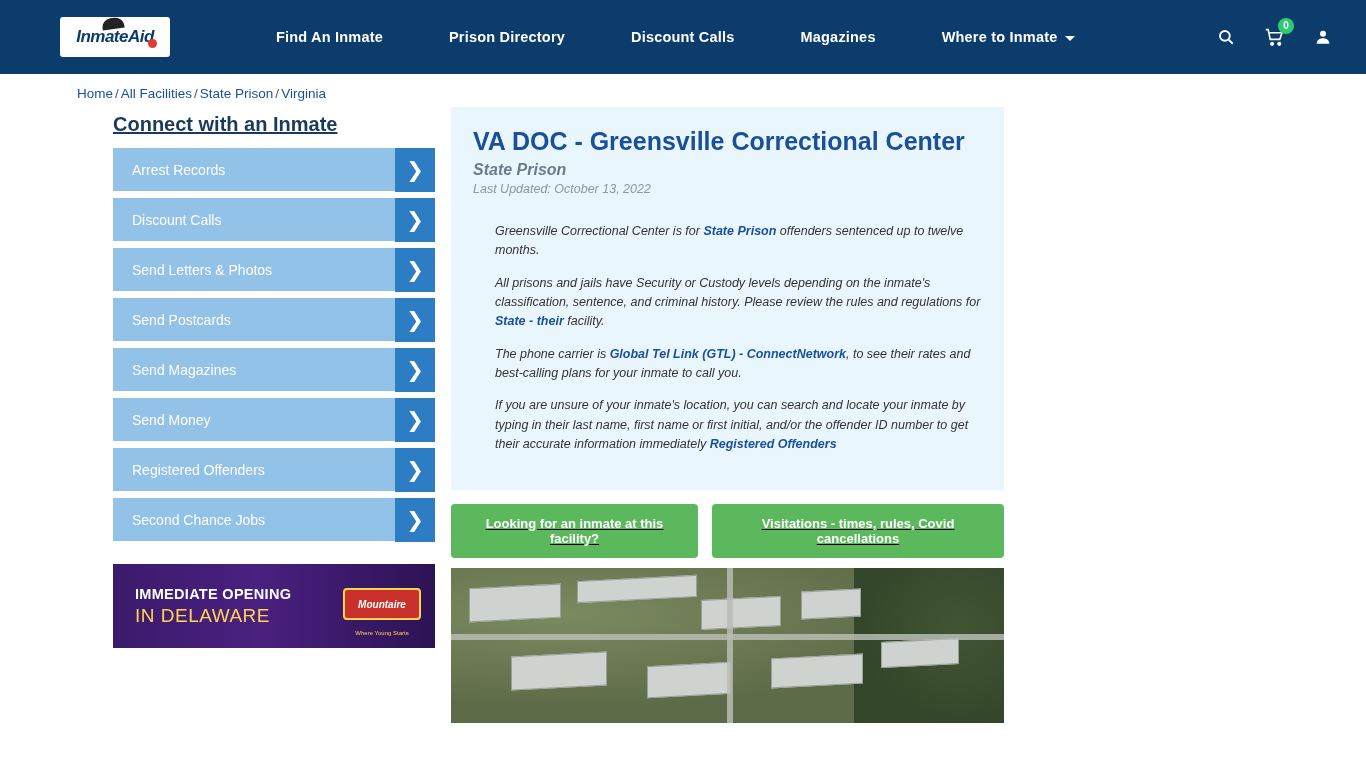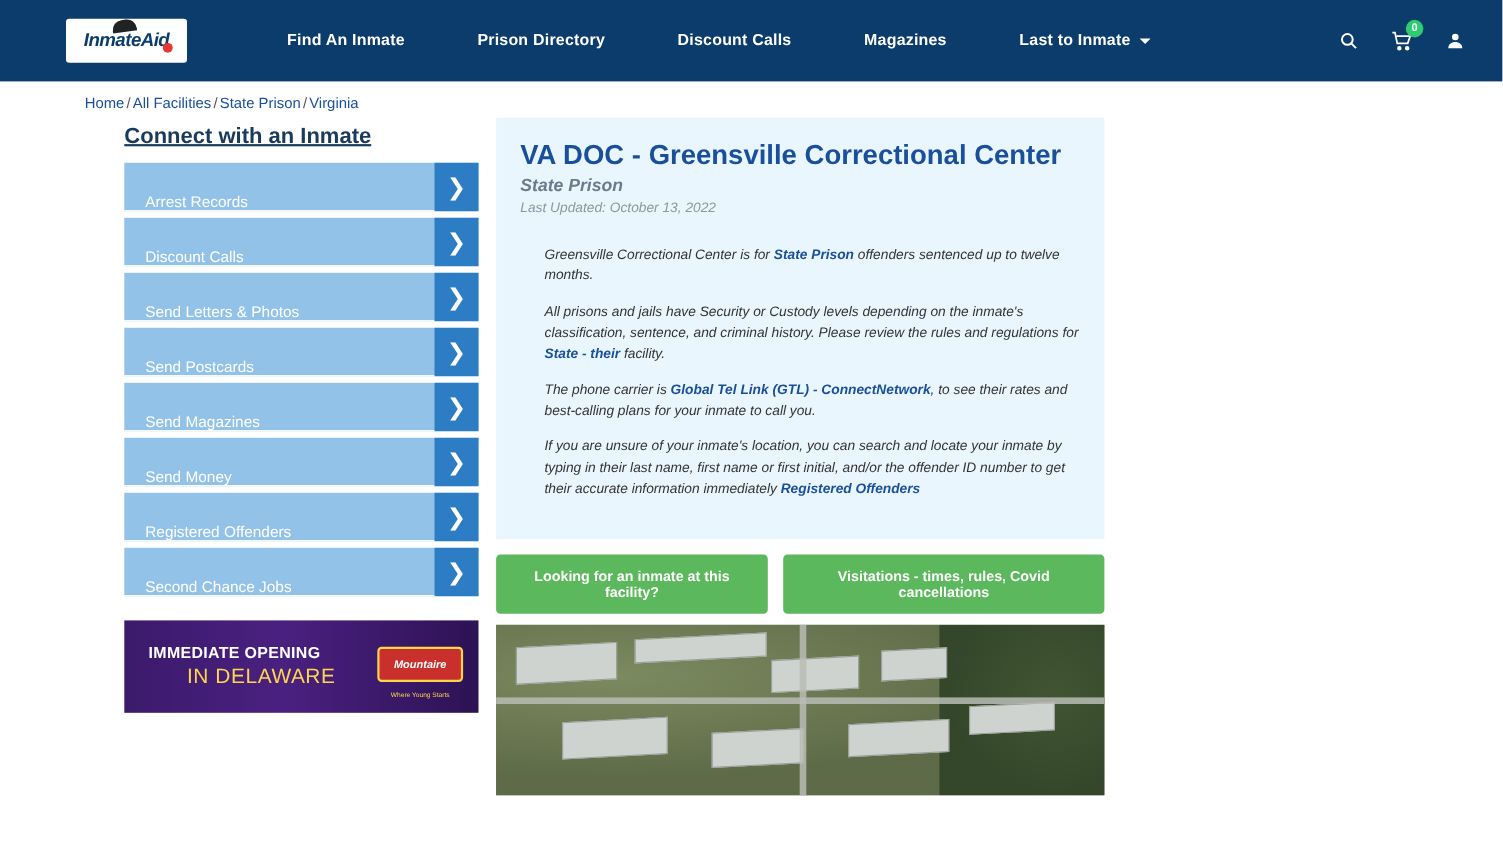--- a/index.html
+++ b/index.html
@@ -12,20 +12,21 @@
   }
 
   
   .header {
     height: 74px;
     background: #0b3c6b;
     display: flex;
     align-items: center;
     padding: 0 22px 0 60px;
     position: relative;
+    gap: 15px;
   }
   .logo {
     width: 110px; height: 40px;
     background: #ffffff;
     border-radius: 3px;
     display: flex; align-items: center; justify-content: center;
     position: relative;
     flex: 0 0 auto;
     overflow: hidden;
   }
@@ -129,21 +130,21 @@
     color: #1a3a5c;
     text-decoration: underline;
     margin: 6px 0 12px 0;
   }
 
   .side-btn {
     height: 44px;
     background: #93c2e8;
     border-bottom: 1px solid #ffffff;
     display: flex;
-    align-items: flex-end;
+    align-items: center;
     position: relative;
     cursor: pointer;
     margin-bottom: 6px;
   }
   .side-btn .label {
     color: #ffffff;
     font-size: 14px;
     padding-left: 19px;
     font-weight: normal;
   }
@@ -165,21 +166,21 @@
     overflow: hidden;
     display: flex;
     align-items: center;
     cursor: pointer;
   }
   .ad-text { padding-left: 22px; }
   .ad-line1 {
     color: #ffffff; font-size: 14.5px; font-weight: bold; letter-spacing: 0.3px;
   }
   .ad-line2 {
-    color: #ffd54f; font-size: 19px; letter-spacing: 0.5px; margin-top: 3px; margin-left: 35px;
+    color: #ffd54f; font-size: 19px; letter-spacing: 0.5px; margin-top: 3px;
   }
   .ad-arc {
     position: absolute;
     right: -28px; top: -30px;
     width: 160px; height: 160px;
     border: 5px solid #f5a623;
     border-radius: 50%;
     border-left-color: transparent;
     border-bottom-color: transparent;
   }
@@ -266,20 +267,21 @@
     font-weight: bold;
     text-decoration: none;
     cursor: pointer;
   }
 
   
   .cta-row {
     display: flex;
     gap: 14px;
     margin-top: 14px;
+    text-decoration: underline;
   }
   .cta-btn {
     background: #5cb85c;
     color: #ffffff;
     font-size: 13px;
     font-weight: bold;
     padding: 12px 16px;
     border: none;
     border-radius: 4px;
     cursor: pointer;
@@ -326,21 +328,21 @@
     <div class="logo-cap"></div>
     <span class="logo-text">InmateAid</span>
     <div class="logo-dot"></div>
   </div>
 
   <div class="nav">
     <div class="nav-item">Find An Inmate</div>
     <div class="nav-item">Prison Directory</div>
     <div class="nav-item">Discount Calls</div>
     <div class="nav-item">Magazines</div>
-    <div class="nav-item dropdown">Last to Inmate</div>
+    <div class="nav-item dropdown">Where to Inmate</div>
   </div>
 
   <div class="header-icons">
     <div class="icon-btn">
       <svg width="18" height="18" viewBox="0 0 24 24" fill="none" stroke="#ffffff" stroke-width="2.4">
         <circle cx="10.5" cy="10.5" r="6.5"></circle>
         <line x1="15.5" y1="15.5" x2="21" y2="21"></line>
       </svg>
     </div>
     <div class="icon-btn">

